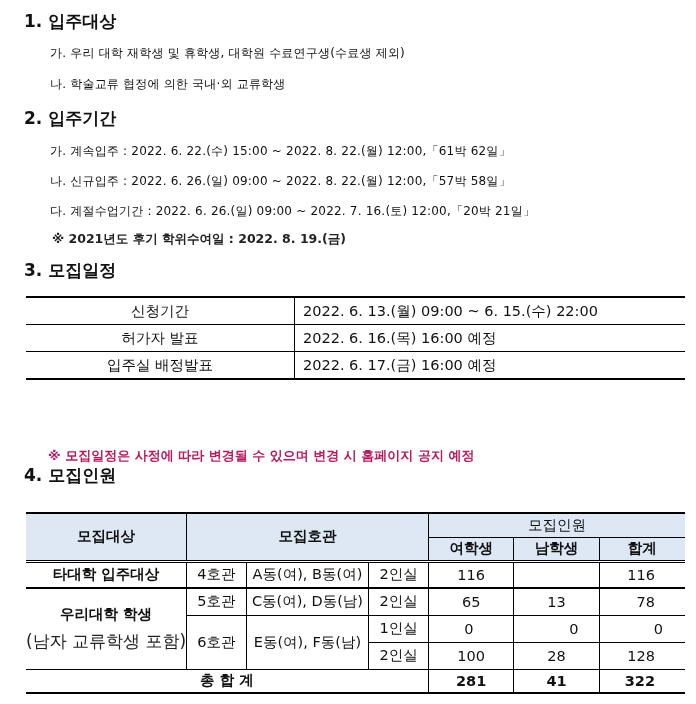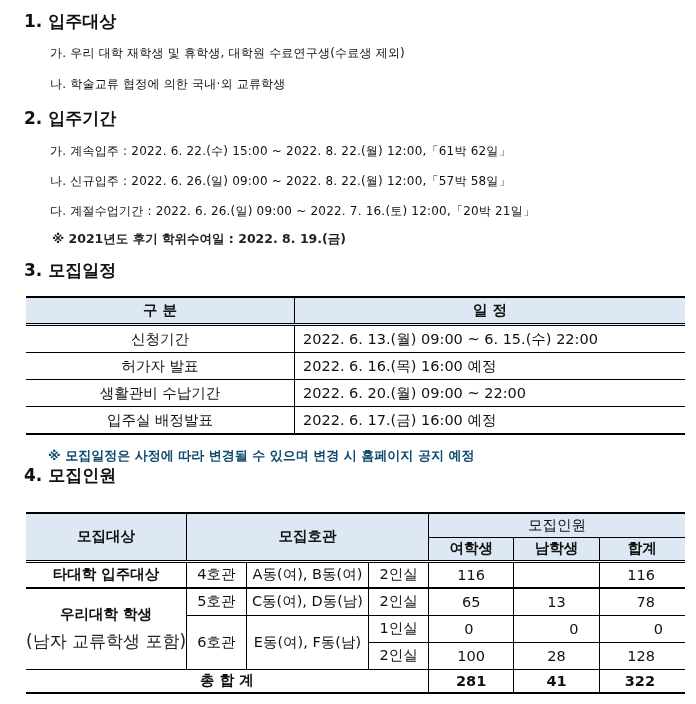--- a/index.html
+++ b/index.html
@@ -12,21 +12,21 @@
       position: absolute; left: 24px;
       font-size: 17px; font-weight: bold; letter-spacing: 0px;
     }
     .line {
       position: absolute; left: 50px; font-size: 12px; white-space: nowrap; letter-spacing: 0.2px;
     }
     .note-small {
       position: absolute; left: 52px; font-size: 12.5px; white-space: nowrap; font-weight: bold; color: #222;
     }
     .red-note {
-      position: absolute; left: 48px; top: 447px; font-size: 13px; font-weight: bold; color: #0c4a6e; white-space: nowrap; text-align: right;
+      position: absolute; left: 48px; top: 447px; font-size: 13px; font-weight: bold; color: #be185d; white-space: nowrap; text-align: right;
     }
     table { border-collapse: collapse; position: absolute; }
     td, th { padding: 0; text-align: center; font-size: 14.5px; white-space: nowrap; }
 
     
     #sched { left: 26px; top: 296px; width: 659px; border-top: 2px solid #000; border-bottom: 2px solid #000; }
     #sched th { background: #dde8f4; height: 25px; font-weight: bold; border-bottom: 3px double #000; }
     #sched td { height: 26px; border-top: 1px solid #000; }
     #sched .c1 { width: 268px; border-right: 1px solid #000; }
     #sched td.c2 { text-align: left; padding-left: 8px; }
@@ -53,35 +53,27 @@
 
 <div class="h1" style="top:107px;">2. 입주기간</div>
 <div class="line" style="top:143px;">가. 계속입주 : 2022. 6. 22.(수) 15:00 ~ 2022. 8. 22.(월) 12:00,「61박 62일」</div>
 <div class="line" style="top:173px;">나. 신규입주 : 2022. 6. 26.(일) 09:00 ~ 2022. 8. 22.(월) 12:00,「57박 58일」</div>
 <div class="line" style="top:203px;">다. 계절수업기간 : 2022. 6. 26.(일) 09:00 ~ 2022. 7. 16.(토) 12:00,「20박 21일」</div>
 <div class="note-small" style="top:231px;">※ 2021년도 후기 학위수여일 : 2022. 8. 19.(금)</div>
 
 <div class="h1" style="top:259px;">3. 모집일정</div>
 <table id="sched">
   <tbody>
-      <tr>
-    <th class="c1">구  분</th>
-    <th class="c2">일  정</th>
-  </tr>
   <tr>
     <td class="c1">신청기간</td>
     <td class="c2">2022. 6. 13.(월) 09:00 ~ 6. 15.(수) 22:00</td>
   </tr>
   <tr>
     <td class="c1">허가자 발표</td>
     <td class="c2">2022. 6. 16.(목) 16:00 예정</td>
-  </tr>
-  <tr>
-    <td class="c1">생활관비 수납기간</td>
-    <td class="c2">2022. 6. 20.(월) 09:00 ~ 22:00</td>
   </tr>
   <tr>
     <td class="c1">입주실 배정발표</td>
     <td class="c2">2022. 6. 17.(금) 16:00 예정</td>
   </tr>
 </tbody>
   </table>
 <div class="red-note">※ 모집일정은 사정에 따라 변경될 수 있으며 변경 시 홈페이지 공지 예정</div>
 
 <div class="h1" style="top:464px;">4. 모집인원</div>

